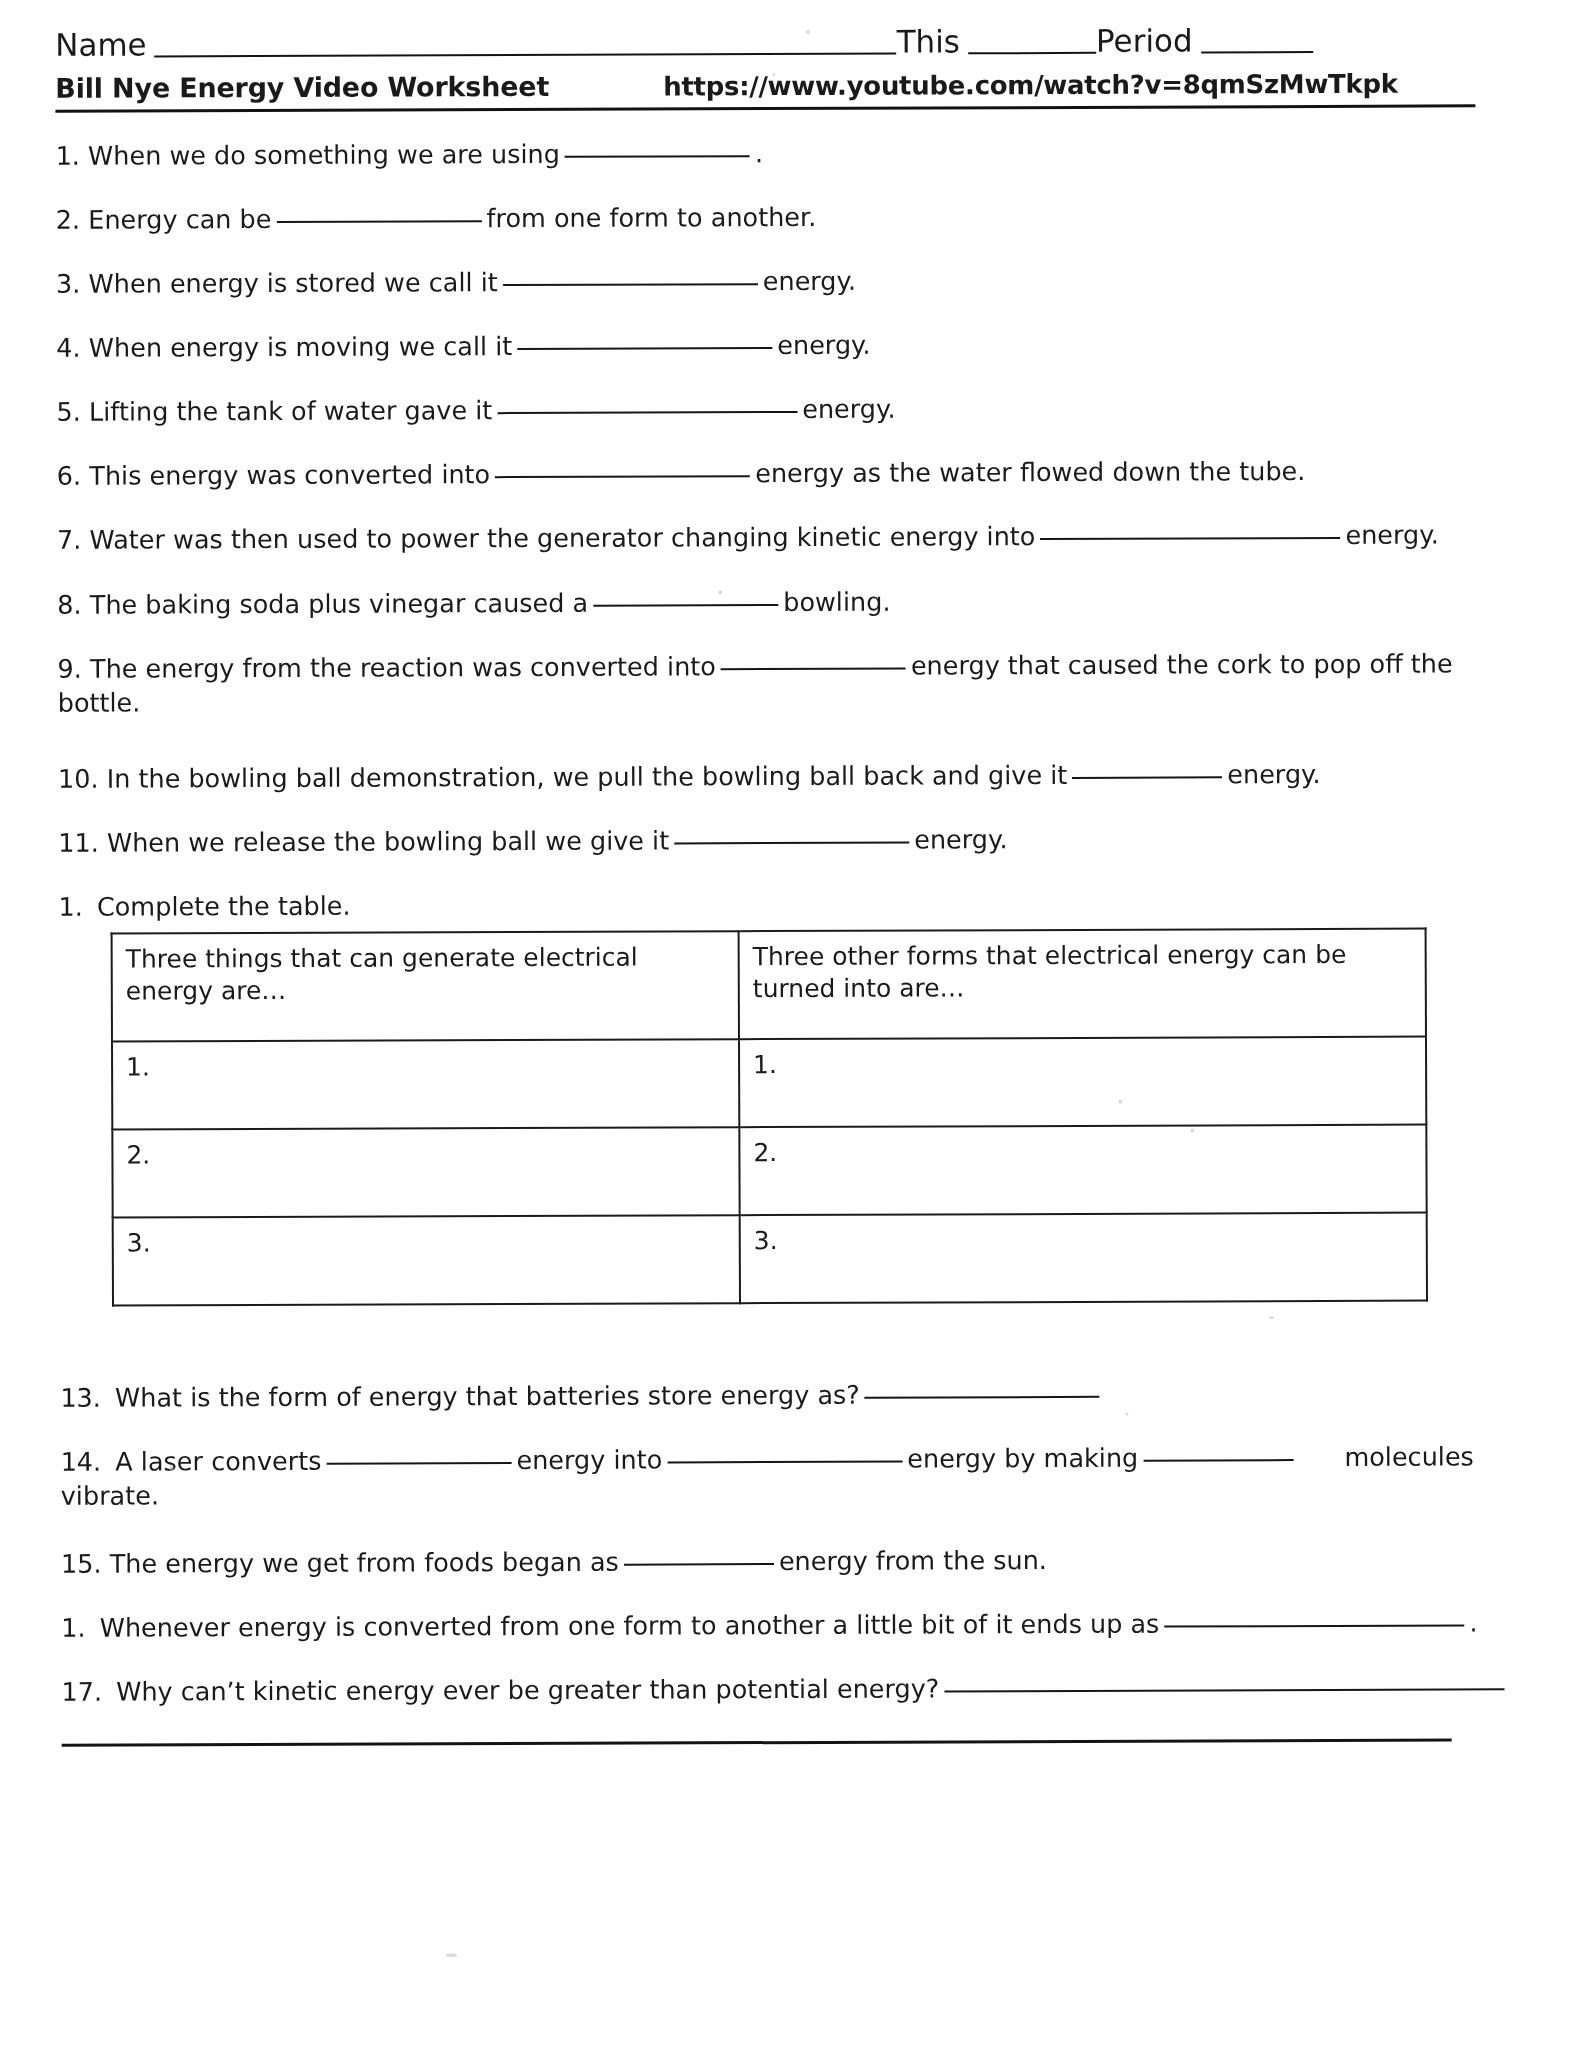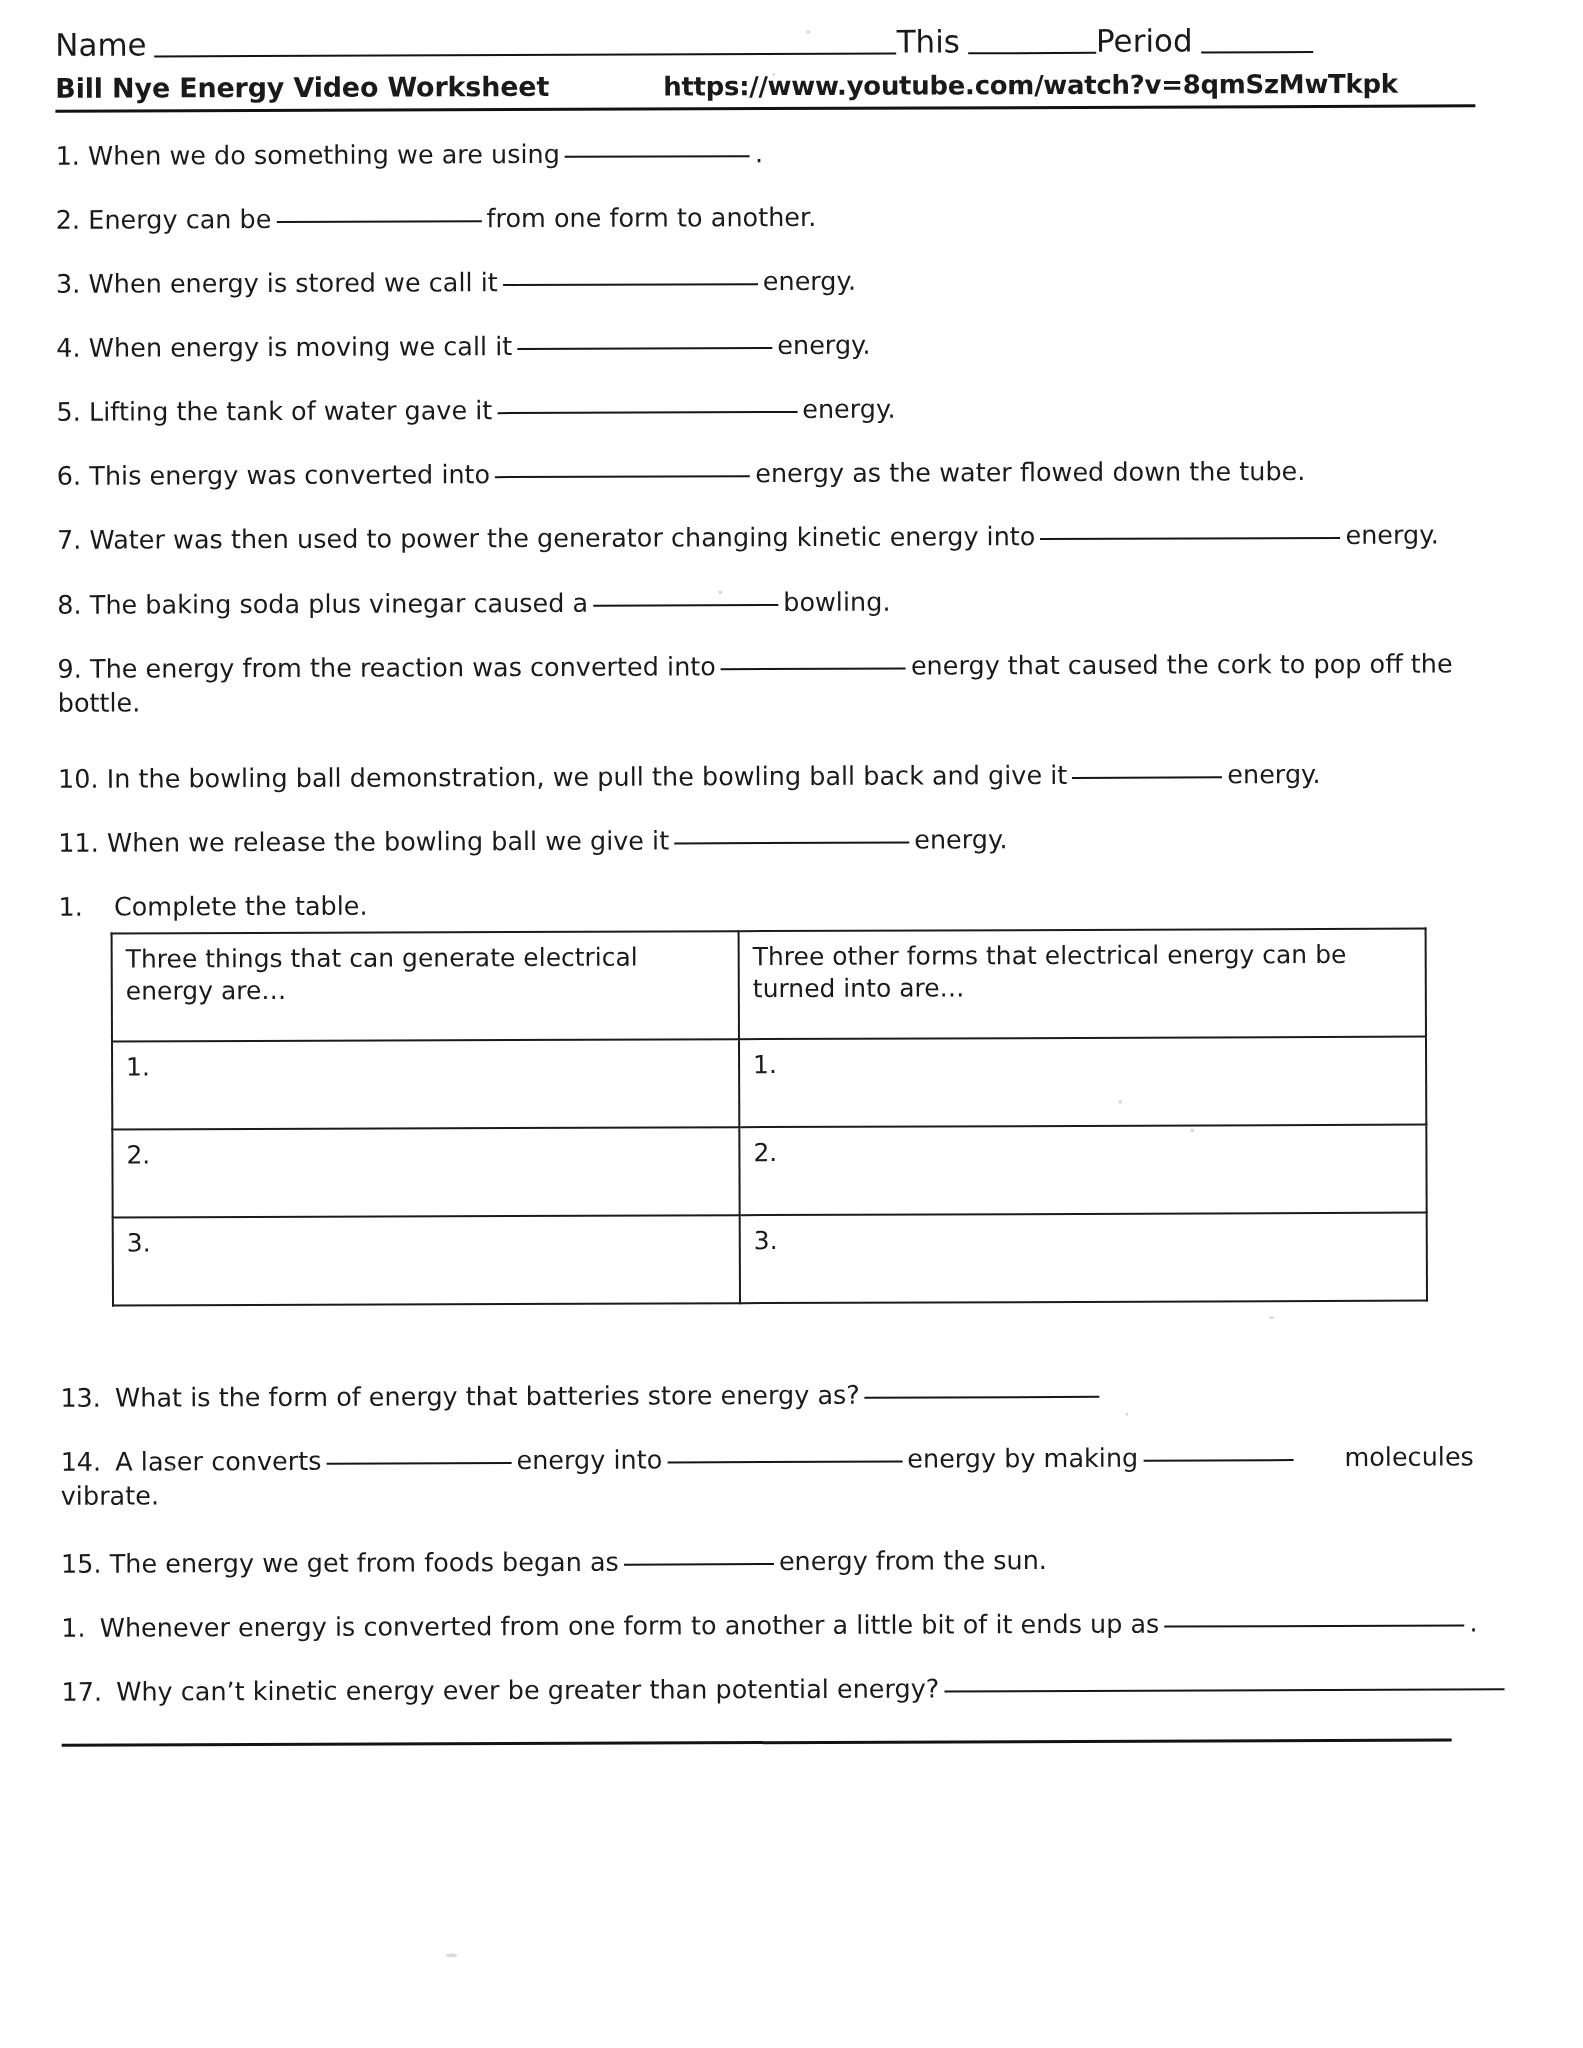--- a/index.html
+++ b/index.html
@@ -226,21 +226,21 @@
         <span class="txt">In the bowling ball demonstration, we pull the bowling ball back and give it</span><span class="blank b-sm"></span><span class="txt">energy.</span>
       </div>
 
       <div class="q">
         <span class="num">11.</span>
         <span class="txt">When we release the bowling ball we give it</span><span class="blank b-xl"></span><span class="txt">energy.</span>
       </div>
 
       <div class="q" style="margin-bottom:8px;">
         <span class="num">1.</span>
-        <span class="txt" style="margin-left:23px;">Complete the table.</span>
+        <span class="txt" style="margin-left:6px;">Complete the table.</span>
       </div>
 
       <div class="tbl-wrap">
         <table class="worksheet">
           <tbody>
             <tr>
               <td class="head-cell col-a">Three things that can generate electrical energy are…</td>
               <td class="head-cell col-b">Three other forms that electrical energy can be turned into are…</td>
             </tr>
             <tr>

